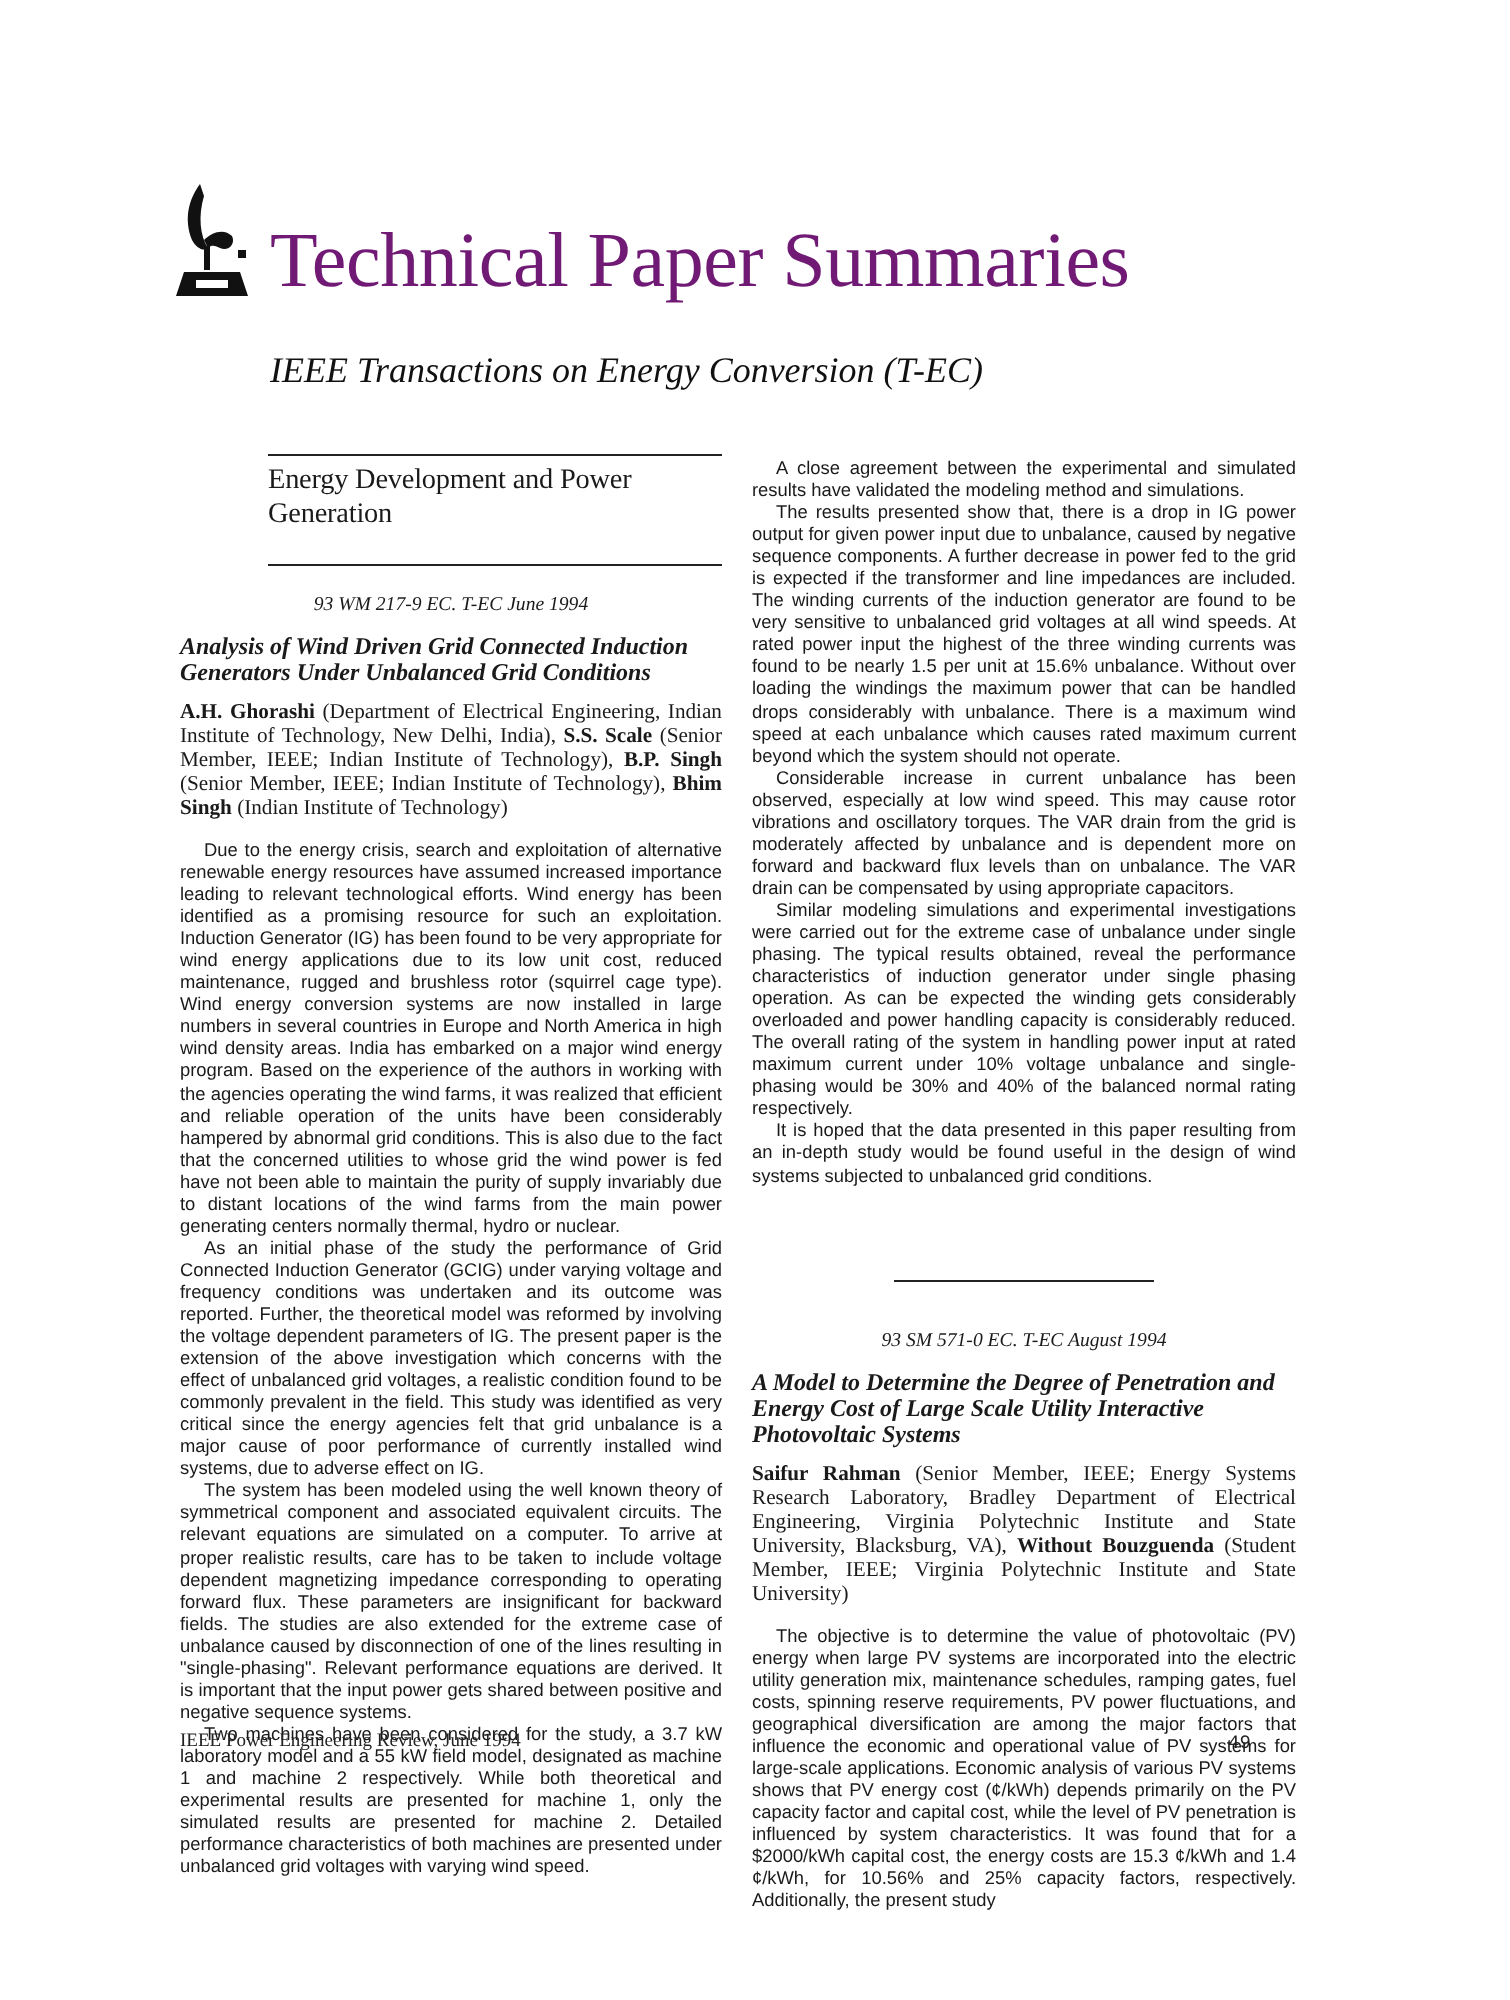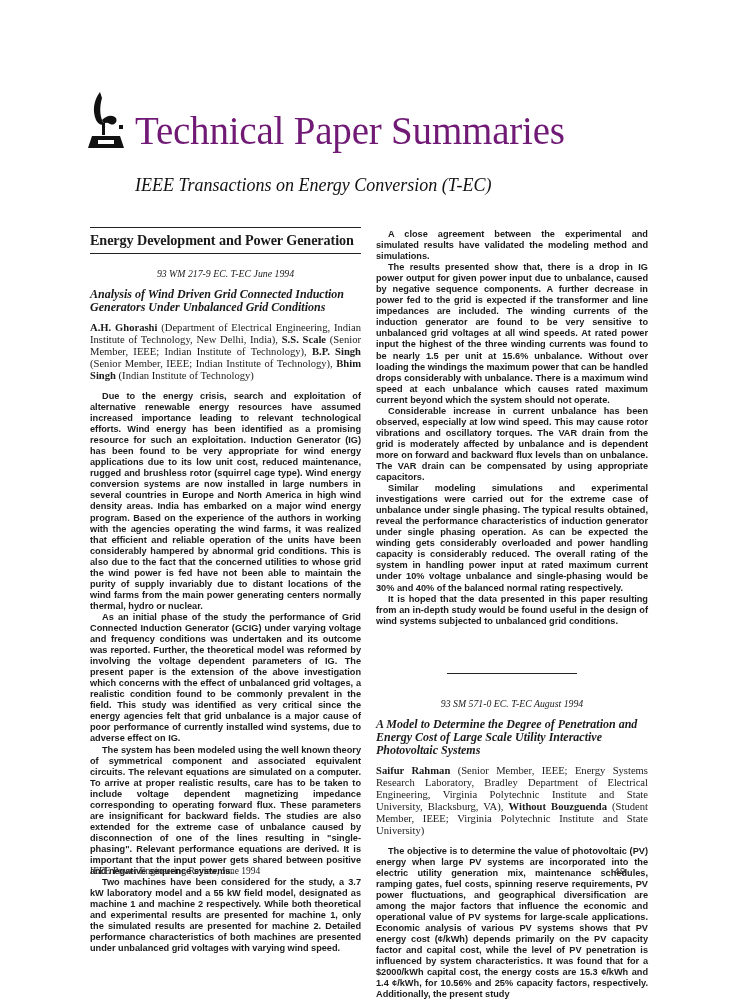--- a/index.html
+++ b/index.html
@@ -7,26 +7,26 @@
   .page { position:absolute; left:0; top:0; width:755px; height:1000px; }
 
   .logo { position:absolute; left:86px; top:90px; width:40px; height:62px; }
   .title { position:absolute; left:135px; top:108px; font-family:"Liberation Serif", serif; font-size:39px; letter-spacing:-0.2px; color:#701a75; white-space:nowrap; }
   .subtitle { position:absolute; left:135px; top:175px; font-family:"Liberation Serif", serif; font-style:italic; font-size:18px; color:#111; white-space:nowrap; }
 
   .col { position:absolute; font-family:"Liberation Sans", sans-serif; font-size:9.2px; line-height:11.05px; color:#1a1a1a; text-align:justify; }
   .col-left { left:90px; top:227px; width:271px; }
   .col-right { left:376px; top:229px; width:272px; }
 
-  .section-head { font-family:"Liberation Serif", serif; font-weight:bold; font-size:14.2px; line-height:17px; padding:4px 0 4px 0; border-top:1.2px solid #222; border-bottom:1.2px solid #222; margin-bottom:14px; text-align:left; letter-spacing:-0.1px; }
+  .section-head { font-family:"Liberation Serif", serif; font-weight:normal; font-size:14.2px; line-height:17px; padding:4px 0 16px 0; border-top:1.2px solid #222; border-bottom:1.2px solid #222; margin-bottom:14px; text-align:left; letter-spacing:-0.1px;margin-left:44px; }
   .paper-id { font-family:"Liberation Serif", serif; font-style:italic; font-size:9.8px; line-height:12px; margin-bottom:8px; text-align:center; }
   .paper-title { font-family:"Liberation Serif", serif; font-style:italic; font-weight:bold; font-size:12px; line-height:13px; margin-bottom:8px; text-align:left; }
   .authors { font-family:"Liberation Serif", serif; font-size:10.6px; line-height:12px; margin-bottom:9px; }
   .authors b { font-weight:bold; }
-  .para { text-indent:12px; margin:0;font-weight:bold; }
+  .para { text-indent:12px; margin:0; }
   .divider { width:130px; height:0; border-top:1px solid #222; margin:46px auto 24px auto; }
 
   .footer-left { position:absolute; left:90px; top:866px; font-family:"Liberation Serif", serif; font-size:9.5px; color:#222; }
   .footer-right { position:absolute; left:614px; top:866px; font-family:Liberation Mono, monospace; font-size:9.5px; color:#222; }
 </style>
 </head>
 <body>
 
 <div class="page">
 

